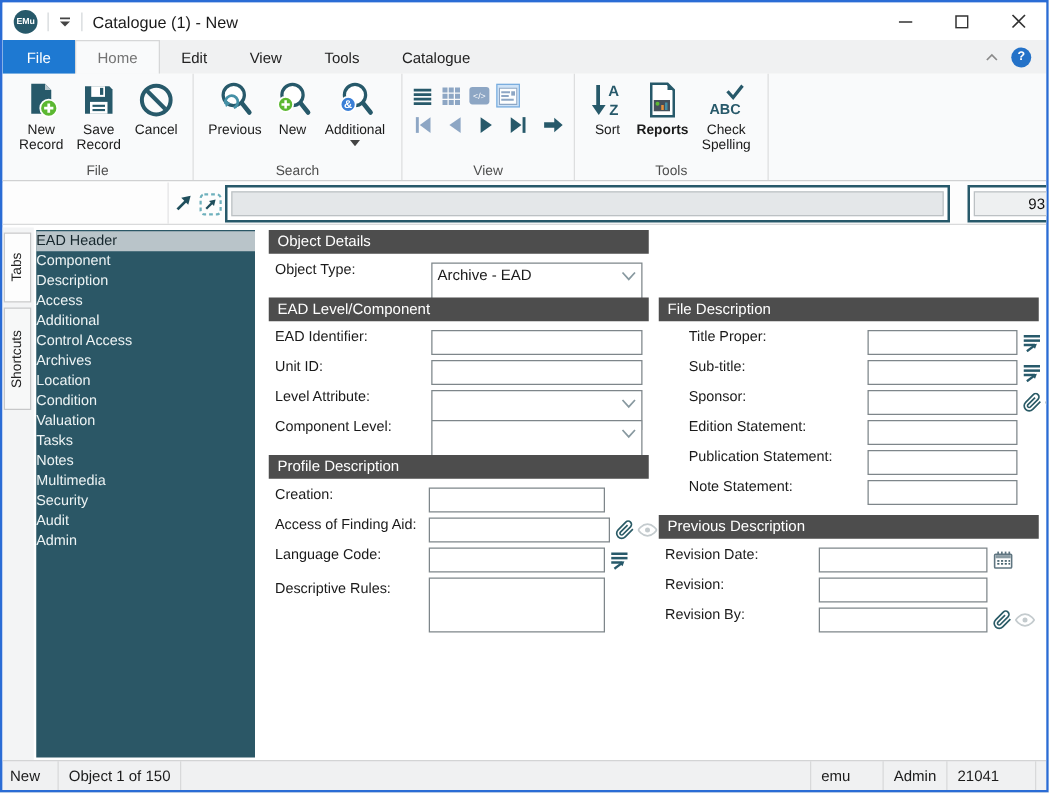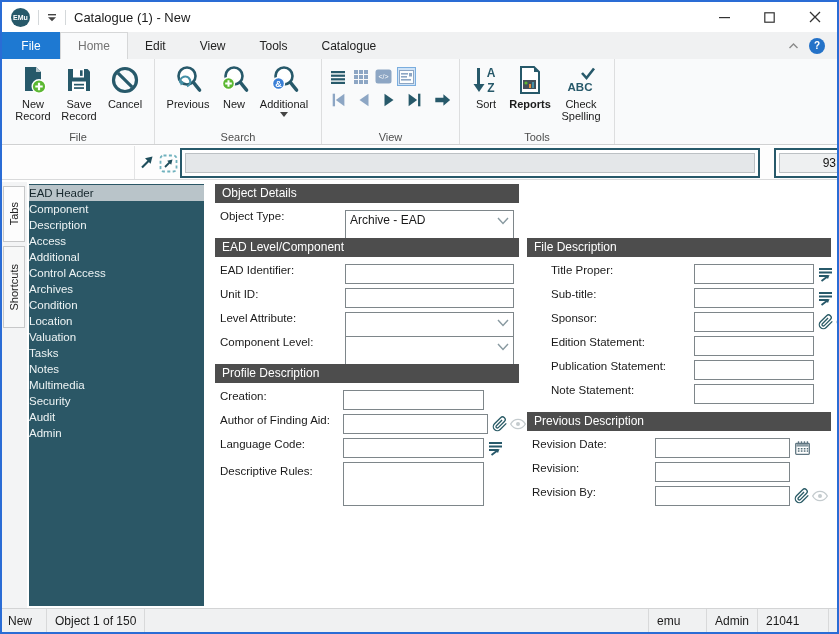--- a/index.html
+++ b/index.html
@@ -367,22 +367,22 @@
     </div>
 
     <div class="sidebar">
       <div class="sitem sel">EAD Header</div>
       <div class="sitem">Component</div>
       <div class="sitem">Description</div>
       <div class="sitem">Access</div>
       <div class="sitem">Additional</div>
       <div class="sitem">Control Access</div>
       <div class="sitem">Archives</div>
+      <div class="sitem">Location</div>
       <div class="sitem">Condition</div>
-      <div class="sitem">Location</div>
       <div class="sitem">Valuation</div>
       <div class="sitem">Tasks</div>
       <div class="sitem">Notes</div>
       <div class="sitem">Multimedia</div>
       <div class="sitem">Security</div>
       <div class="sitem">Audit</div>
       <div class="sitem">Admin</div>
     </div>
 
     <div class="mainform">
@@ -431,21 +431,21 @@
           </div>
         </div>
 
         <div class="fsec s-prof" style="top:182px;">
           <div class="sech">Profile Description</div>
           <div class="frow first">
             <span class="flabel">Creation:</span>
             <input class="tin w141" value="" style="">
           </div>
           <div class="frow">
-            <span class="flabel">Author of Finding Aid:</span>
+            <span class="flabel">Access of Finding Aid:</span>
             <input class="tin w145" value="" style="">
             <span class="ficon">
               <svg width="16" height="16" viewBox="0 0 24 24">
                   <path d="M21.44 11.05l-9.19 9.19a6 6 0 0 1-8.49-8.49l9.19-9.19a4 4 0 0 1 5.66 5.66l-9.2 9.19a2 2 0 0 1-2.83-2.83l8.49-8.48" fill="none" stroke="#2a5b66" stroke-width="2"></path>
                 </svg>
             </span>
             <span class="ficon tight">
               <svg width="16" height="16" viewBox="0 0 24 24">
                   <path d="M1 12s4-7 11-7 11 7 11 7-4 7-11 7-11-7-11-7z" fill="none" stroke="#c4cbce" stroke-width="2"></path>
                   <circle cx="12" cy="12" r="3" fill="#c4cbce"></circle>

